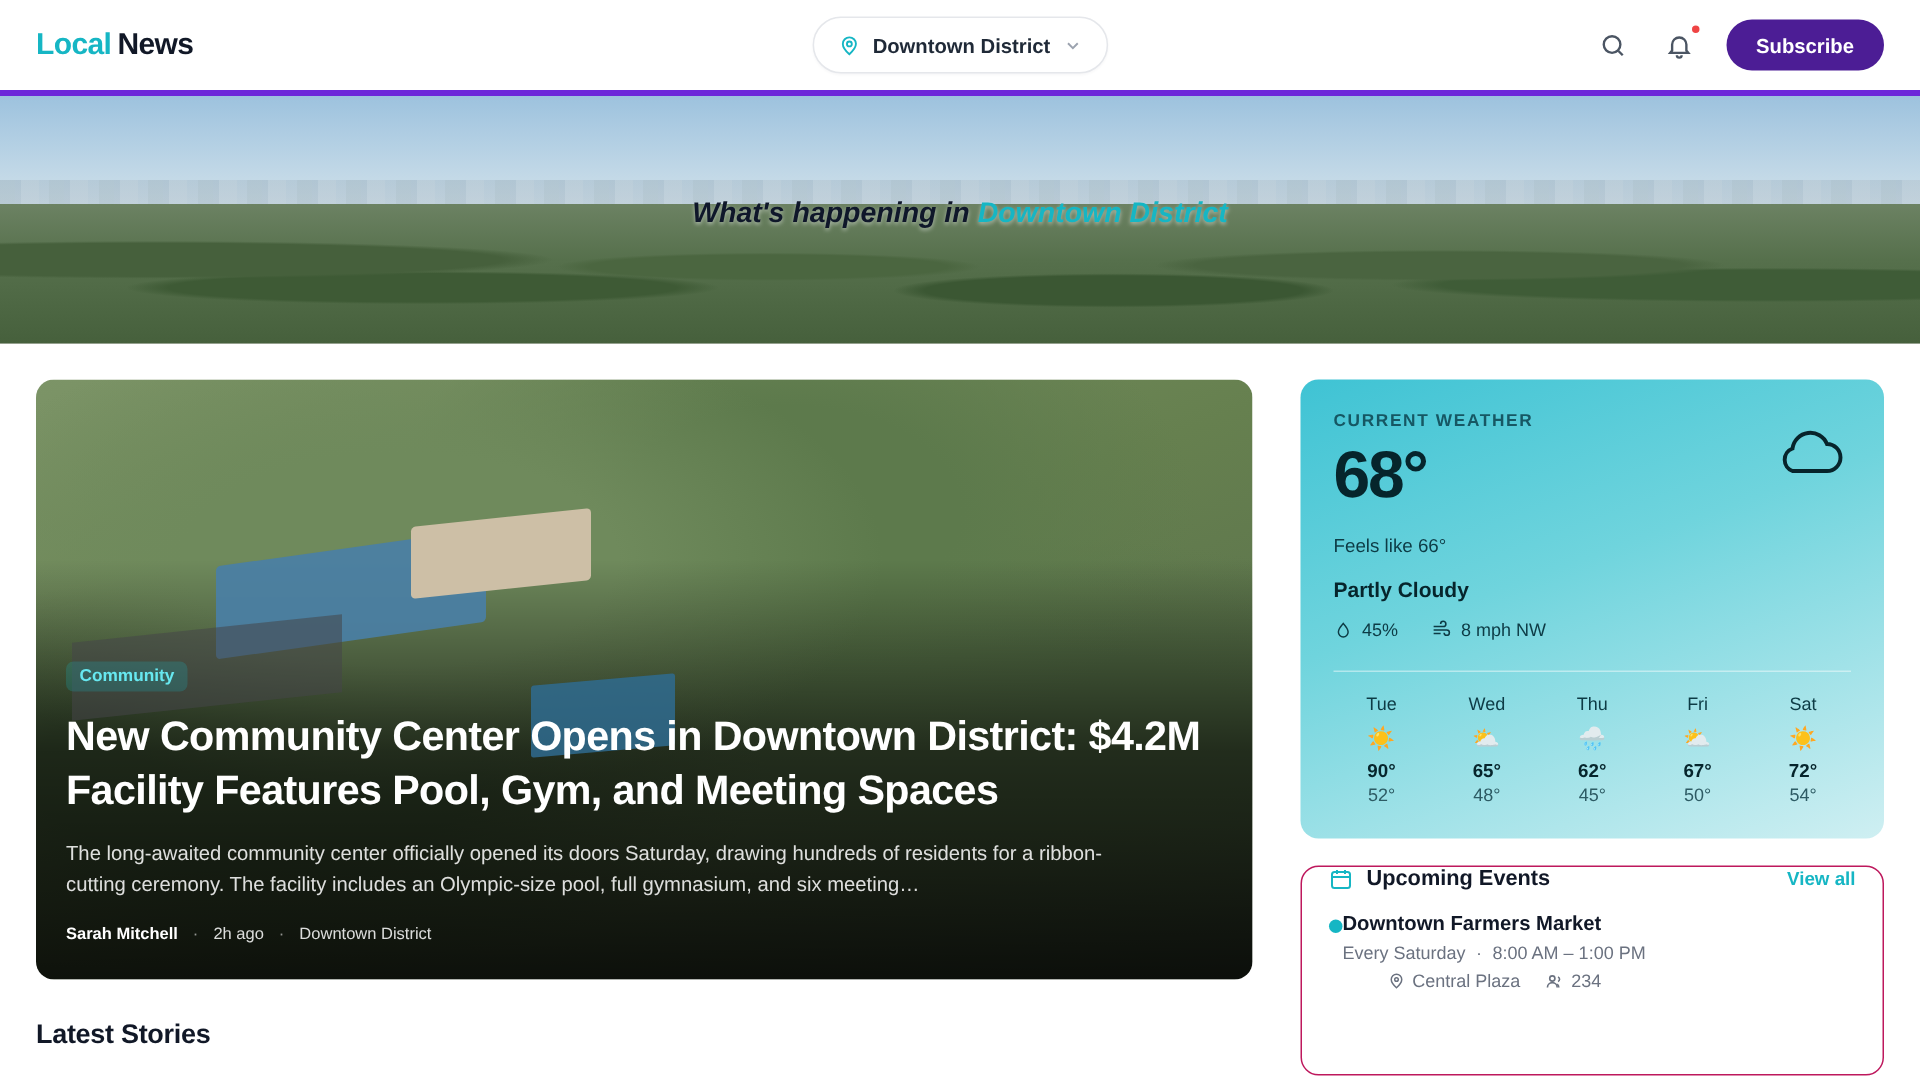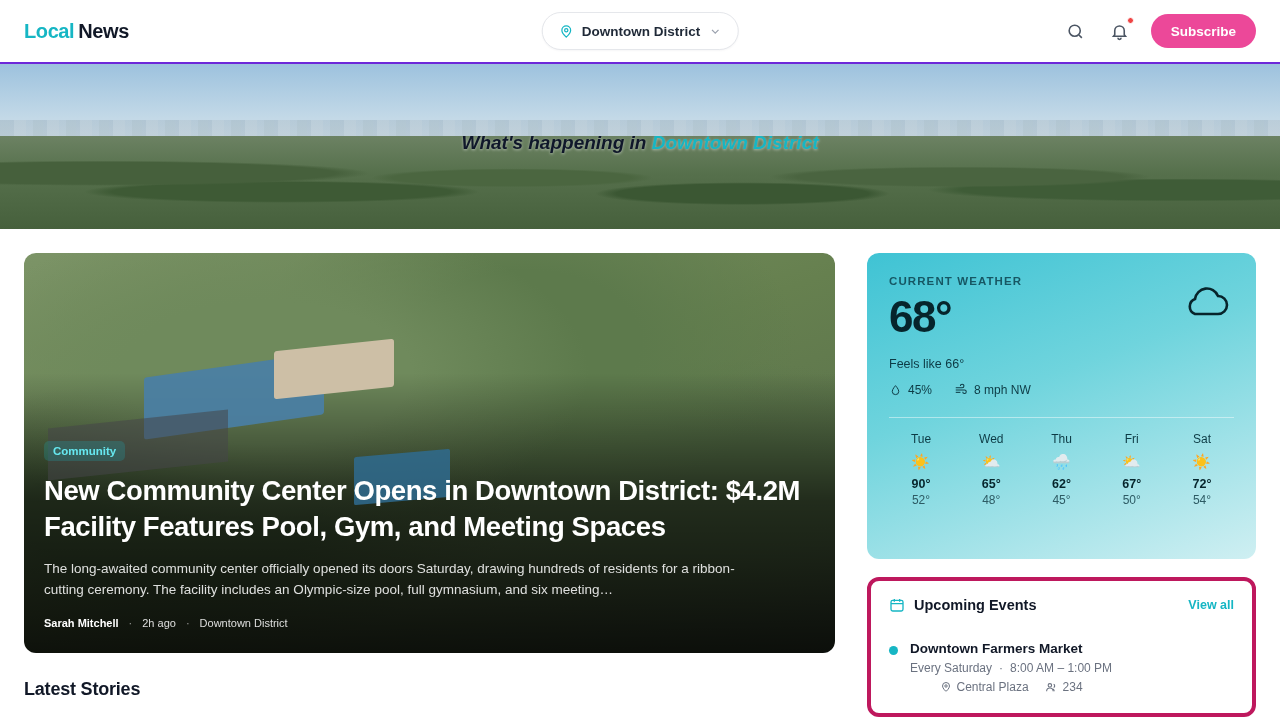--- a/index.html
+++ b/index.html
@@ -8,21 +8,21 @@
     font-family: "Liberation Sans", sans-serif;
     background: #ffffff;
     color: #111827;
     overflow: hidden;
   }
 
   
   .header {
     height: 64px;
     background: #ffffff;
-    border-bottom: 2px solid #6d28d9;
+    border-bottom: 4px solid #6d28d9;
     display: flex;
     align-items: center;
     padding: 0 24px;
     position: relative;
   }
   .logo {
     font-size: 20px;
     font-weight: 700;
     letter-spacing: -0.4px;
     display: flex;
@@ -66,21 +66,21 @@
   }
   .badge-dot {
     position: absolute;
     top: -1px; right: -1px;
     width: 7px; height: 7px;
     background: #ef4444;
     border-radius: 50%;
     border: 1.5px solid #fff;
   }
   .subscribe {
-    background: #ec4899;
+    background: #4c1d95;
     color: #fff;
     border: none;
     border-radius: 18px;
     height: 34px;
     padding: 0 20px;
     font-size: 13.5px;
     font-weight: 700;
     cursor: pointer;
     font-family: inherit;
   }
@@ -291,23 +291,23 @@
   }
   .fday { text-align: center; width: 64px; }
   .fday .d { font-size: 12px; color: #0d3b45; }
   .fday .ic { font-size: 15px; margin: 7px 0 6px; }
   .fday .hi { font-size: 12.5px; font-weight: 700; color: #06252c; }
   .fday .lo { font-size: 12px; color: #2d5b64; margin-top: 2px; }
 
   
   .events {
     margin-top: 18px;
-    border: 4px solid #be185d;
+    border: 1px solid #be185d;
     border-radius: 12px;
-    padding: 16px 18px;
+    padding: 0 18px;
     background: #fff;
     height: 140px;
     overflow: hidden;
   }
   .events-head {
     display: flex;
     align-items: center;
     gap: 9px;
   }
   .events-head .cal { color: #16b6c4; display: flex; }
@@ -317,23 +317,23 @@
     color: #111827;
   }
   .events-head .viewall {
     margin-left: auto;
     color: #16b6c4;
     font-size: 12.5px;
     font-weight: 600;
     cursor: pointer;
   }
   .event-row {
-    margin-top: 28px;
-    display: flex;
-    gap: 12px;
+    margin-top: 14px;
+    display: flex;
+    gap: 0;
   }
   .event-row .dot {
     width: 9px; height: 9px;
     border-radius: 50%;
     background: #16b6c4;
     margin-top: 5px;
     flex: none;
   }
   .event-title {
     font-size: 13.5px;
@@ -437,20 +437,21 @@
 
     <div class="section-title">Latest Stories</div>
   </div>
 
   <div class="col-right">
 
     <div class="weather">
       <div class="label">CURRENT WEATHER</div>
       <div class="temp">68°</div>
       <div class="feels">Feels like 66°</div>
+      <div class="cond">Partly Cloudy</div>
       <div class="metrics">
         <span class="m">
           <span>
             <svg width="13" height="13" viewBox="0 0 24 24" fill="none" stroke="currentColor" stroke-width="1.8">
                 <path d="M12 3s6 6.6 6 10.6A6 6 0 1 1 6 13.6C6 9.6 12 3 12 3z"></path>
               </svg>
           </span>
           <span>45%</span>
         </span>
         <span class="m">

